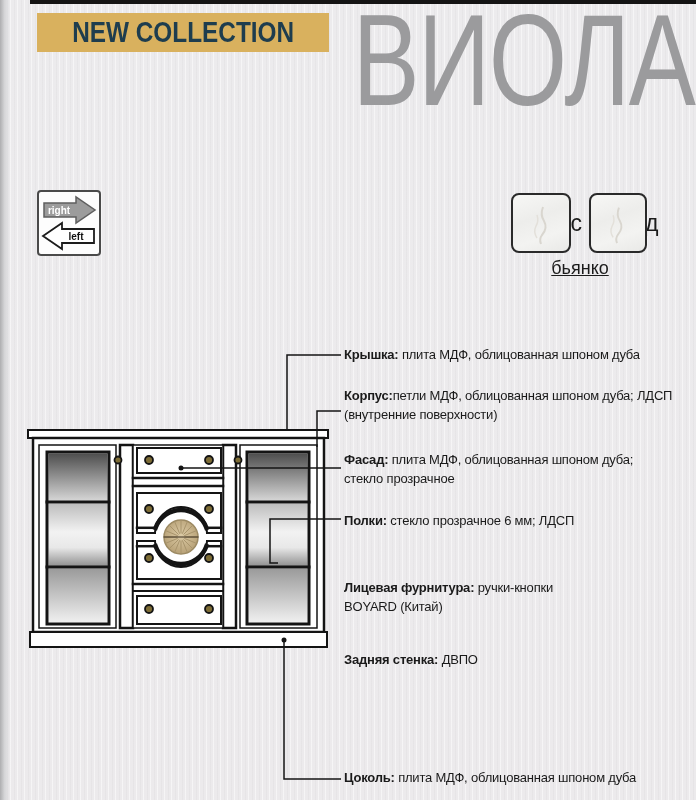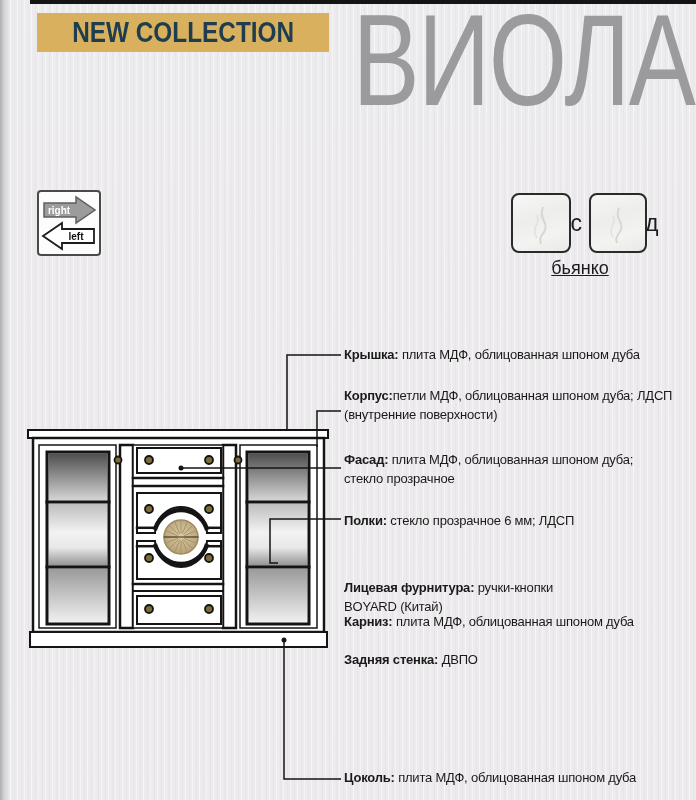--- a/index.html
+++ b/index.html
@@ -221,17 +221,16 @@
       <path d="M284,640 V779 H341"></path>
       <circle cx="284" cy="640" r="2.5" fill="#141414" stroke="none"></circle>
     </g>
   </svg>
 
   <div class="spec" style="top:345px;width:352px;"><b>Крышка:</b><span> плита МДФ, облицованная шпоном дуба</span></div>
   <div class="spec" style="top:386px;width:330px;"><b>Корпус:</b><span>петли МДФ, облицованная шпоном дуба; ЛДСП (внутренние поверхности)</span></div>
   <div class="spec" style="top:450px;width:330px;"><b>Фасад:</b><span> плита МДФ, облицованная шпоном дуба; стекло прозрачное</span></div>
   <div class="spec" style="top:511px;width:352px;"><b>Полки:</b><span> стекло прозрачное 6 мм; ЛДСП</span></div>
   <div class="spec" style="top:550px;width:245px;margin-top:28px;"><b>Лицевая фурнитура:</b><span> ручки-кнопки BOYARD (Китай)</span></div>
-  <div class="spec" style="top:612px;width:352px;"><b>Карниз:</b><span> плита МДФ, облицованная шпоном дуба</span></div>
   <div class="spec" style="top:650px;width:352px;"><b>Задняя стенка:</b><span> ДВПО</span></div>
   <div class="spec" style="top:768px;width:352px;"><b>Цоколь:</b><span> плита МДФ, облицованная шпоном дуба</span></div>
 
 </div>
 
 </body></html>

